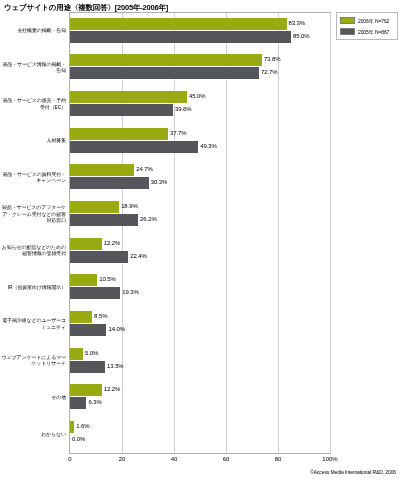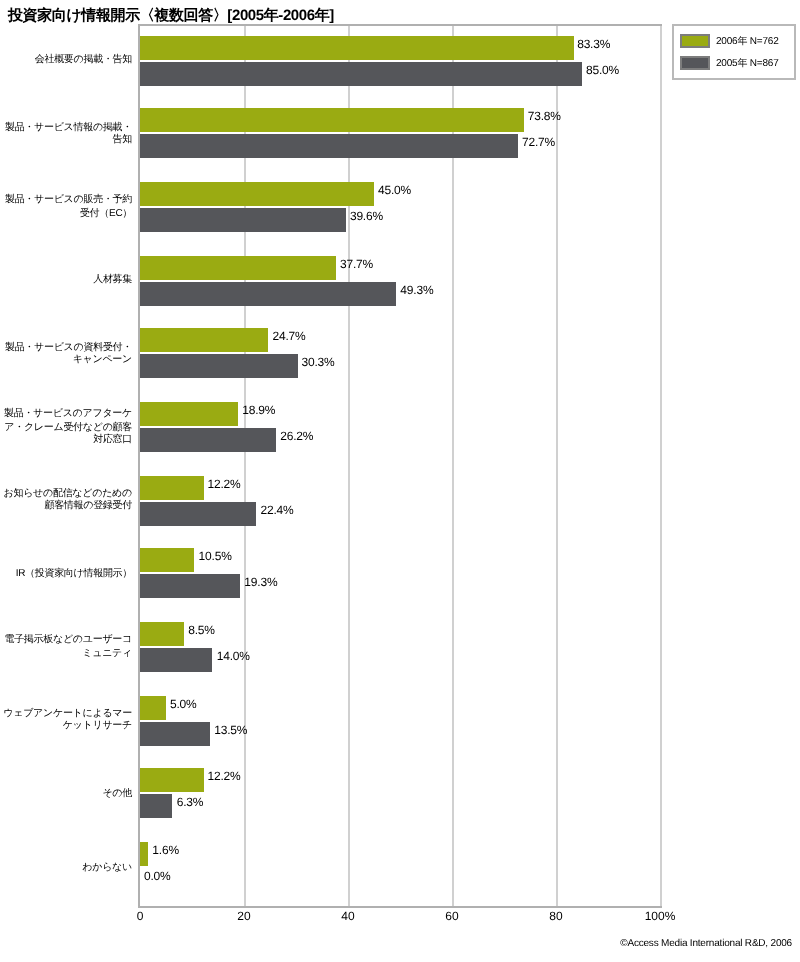--- a/index.html
+++ b/index.html
@@ -141,21 +141,21 @@
     top: 469px;
     font-size: 5px;
     color: #000;
     white-space: nowrap;
     letter-spacing: -0.1px;
   }
 </style>
 </head>
 <body>
 
-<div id="chart-title">投資家向け情報開示〈複数回答〉[2005年-2006年]</div>
+<div id="chart-title">ウェブサイトの用途〈複数回答〉[2005年-2006年]</div>
 
 <div id="legend">
   <div class="legend-row">
     <span class="legend-swatch" id="sw0" style="background: rgb(154, 171, 18);"></span>
     <span class="legend-label">2006年 N=762</span>
   </div>
   <div class="legend-row">
     <span class="legend-swatch" id="sw1" style="background: rgb(85, 86, 90);"></span>
     <span class="legend-label">2005年 N=867</span>
   </div>

